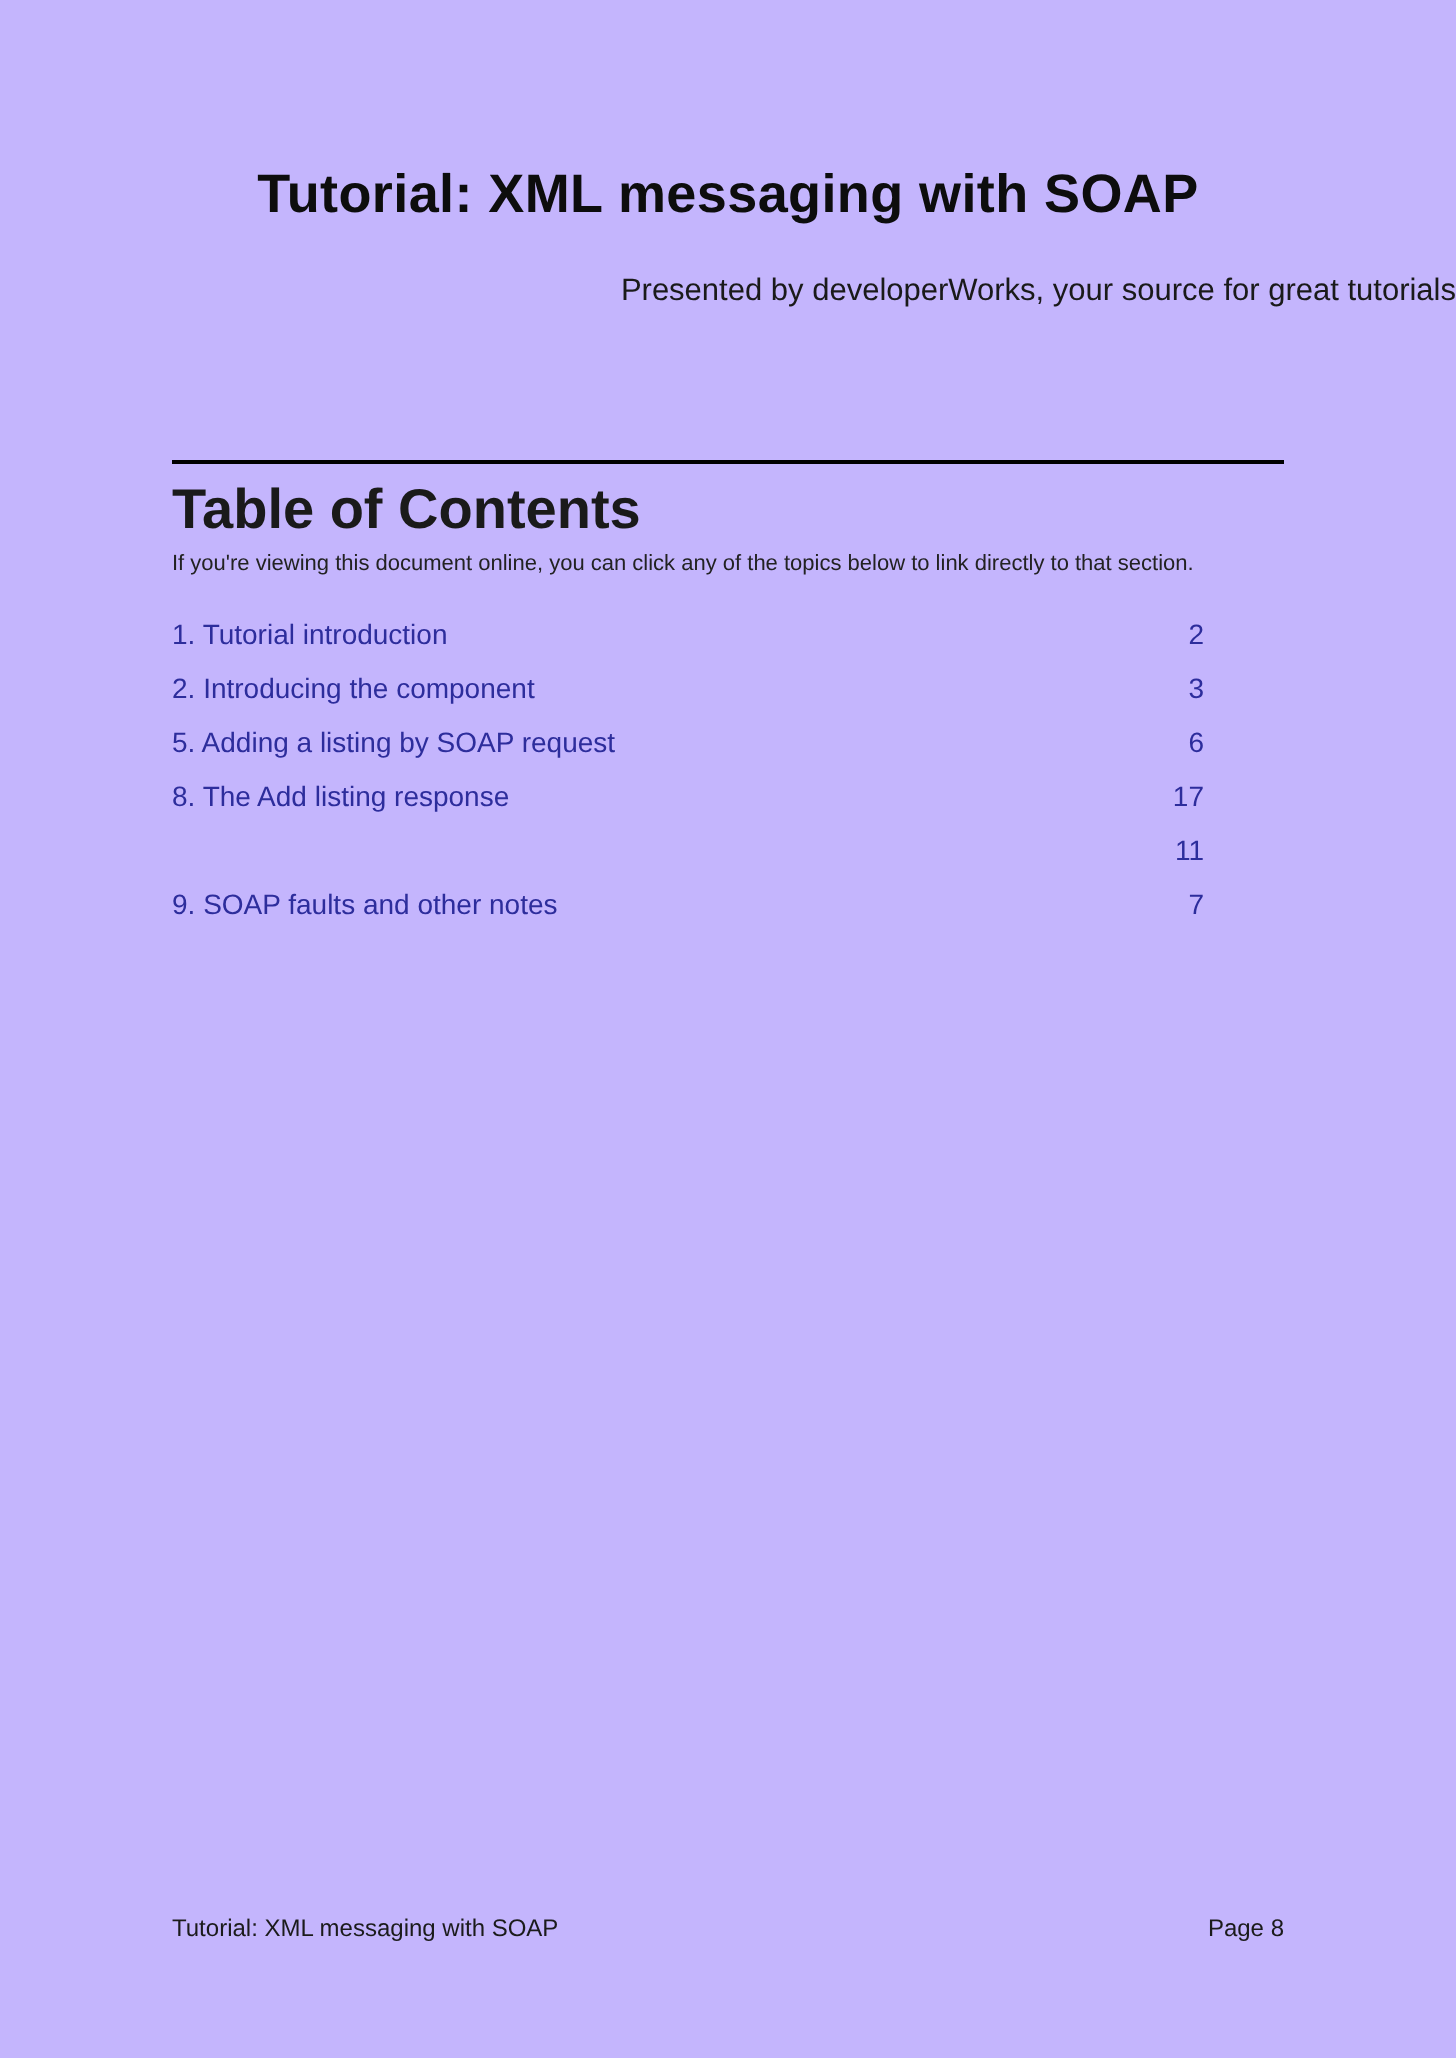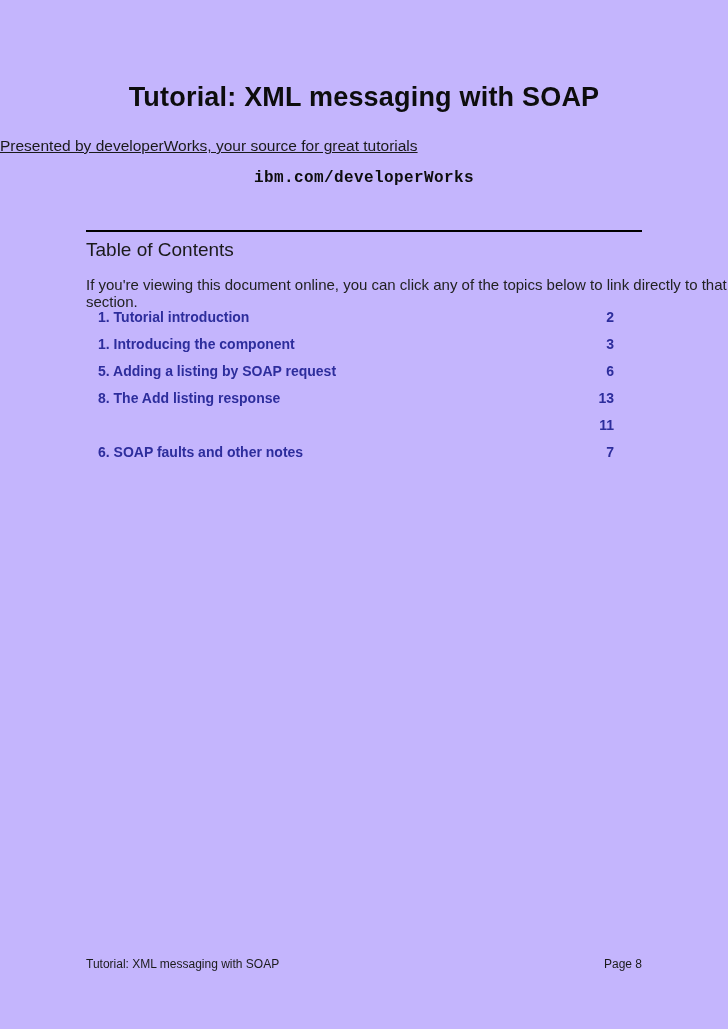--- a/index.html
+++ b/index.html
@@ -18,59 +18,57 @@
     top: 82px; left: 0; width: 100%;
     text-align: center;
     font-size: 27px;
     font-weight: bold;
     color: #0d0d0d;
     letter-spacing: 0.2px;
   }
   .doc-subtitle {
     position: absolute;
     top: 137px; left: 0; width: 100%;
-    text-align: left;
+    text-align: right;
     font-size: 15.5px;
     color: #1a1a1a;
-    text-decoration: underline;
   }
   .doc-site {
     position: absolute;
     top: 169px; left: 0; width: 100%;
     text-align: center;
     font-family: "Liberation Mono", monospace;
     font-weight: bold;
     font-size: 16px;
     letter-spacing: 0.4px;
     color: #0d0d0d;
   }
   .divider {
     position: absolute;
     top: 230px; left: 86px;
     width: 556px;
     border-top: 2px solid #000000;
   }
   .toc-heading {
     position: absolute;
     top: 239px; left: 86px;
-    font-size: 19px;
-    font-weight: normal;
+    font-size: 28px;
+    font-weight: bold;
     color: #1a1a1a;
   }
   .toc-note {
     position: absolute;
     top: 276px; left: 86px;
-    font-size: 15px;
+    font-size: 11px;
     color: #222222;
   }
   .toc-list {
     position: absolute;
-    top: 304px; left: 98px;
+    top: 304px; left: 86px;
     width: 520px;
-    font-weight: bold;
   }
   .toc-row {
     position: relative;
     height: 27px;
     line-height: 27px;
     font-size: 14px;
     color: #2d2d9c;
     cursor: pointer;
   }
   .toc-label { display: inline-block; }
@@ -91,56 +89,55 @@
 </style>
 </head>
 <body>
 
 <div class="page">
 
   <div class="doc-title">Tutorial: XML messaging with SOAP</div>
 
   <div class="doc-subtitle">Presented by developerWorks, your source for great tutorials</div>
 
-  <div class="doc-site">ibm.com/developerWorks</div>
 
   <div class="divider"></div>
 
   <div class="toc-heading">Table of Contents</div>
 
   <div class="toc-note">If you're viewing this document online, you can click any of the topics below to link directly to that section.</div>
 
   <div class="toc-list">
 
     <div class="toc-row">
       <span class="toc-label">1. Tutorial introduction</span>
       <span class="toc-page">2</span>
     </div>
 
     <div class="toc-row">
-      <span class="toc-label">1. Introducing the component</span>
+      <span class="toc-label">2. Introducing the component</span>
       <span class="toc-page">3</span>
     </div>
 
     <div class="toc-row">
       <span class="toc-label">5. Adding a listing by SOAP request</span>
       <span class="toc-page">6</span>
     </div>
 
     <div class="toc-row">
       <span class="toc-label">8. The Add listing response</span>
-      <span class="toc-page">13</span>
+      <span class="toc-page">17</span>
     </div>
 
     <div class="toc-row">
       <span class="toc-page">11</span>
     </div>
 
     <div class="toc-row">
-      <span class="toc-label">6. SOAP faults and other notes</span>
+      <span class="toc-label">9. SOAP faults and other notes</span>
       <span class="toc-page">7</span>
     </div>
 
 
   </div>
 
   <div class="footer">
     <span>Tutorial: XML messaging with SOAP</span>
     <span>Page 8</span>
   </div>

